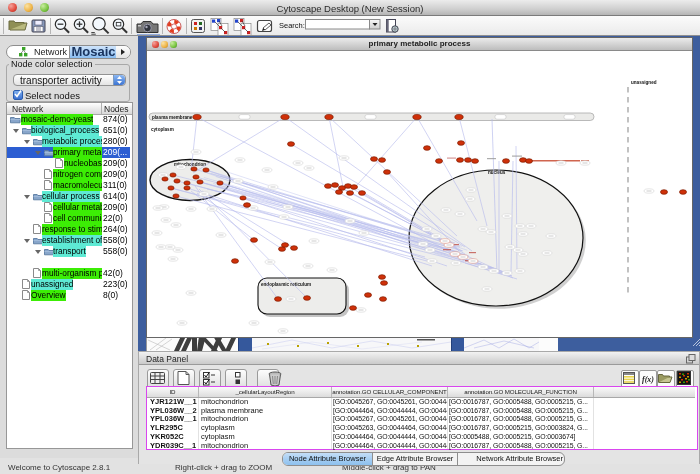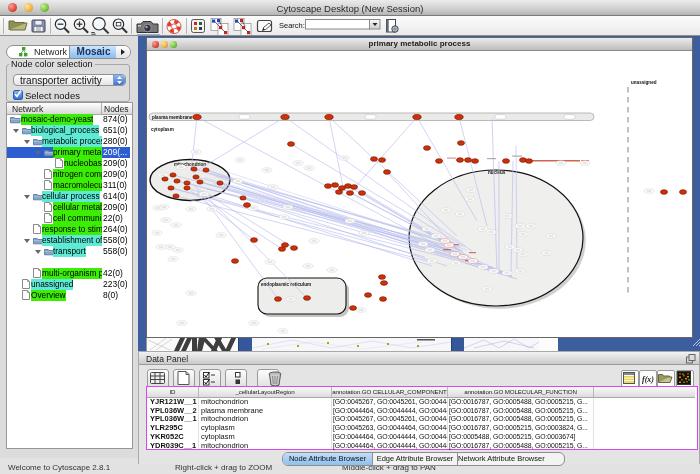--- a/index.html
+++ b/index.html
@@ -5,21 +5,21 @@
 .abs{position:absolute}
 .tl{border-radius:50%;width:9px;height:9px;position:absolute;top:3px}
 #titlebar{position:absolute;left:0;top:0;width:700px;height:15px;background:linear-gradient(#ececec,#cfcfcf 60%,#b4b4b4);border-bottom:1px solid #7a7a7a}
 #ttext{position:absolute;left:0;top:2.5px;width:700px;text-align:center;font-size:9.5px;color:#2a2a2a}
 #toolbar{position:absolute;left:0;top:16px;width:700px;height:36px;background:linear-gradient(#fbfbfb,#dcdcdc)}
 #statusbar{position:absolute;left:0;top:458px;width:700px;height:16px;background:#e2e2e2;font-size:8px;color:#333;z-index:1}
 #statusbar span{position:absolute;top:5px}
 #cp{position:absolute;left:0;top:36px;width:138px;height:422px;background:#dcdcdc}
 #cptitle{position:absolute;left:0;top:0;width:138px;height:12px;background:linear-gradient(#f2f2f2,#c9c9c9);border-bottom:1px solid #9a9a9a;font-size:9px;color:#222}
 #tabs{position:absolute;left:6px;top:9px;width:123px;height:12px;background:#fff;border:1px solid #8e8e8e;border-radius:8px;overflow:hidden}
-#mosaictab{position:absolute;left:62px;top:0;width:47px;height:12px;background:linear-gradient(#cfe4fb,#8abdf1);border-left:1px solid #8e8e8e;border-right:1px solid #8e8e8e;text-align:center;font-size:10px;font-weight:bold;color:#1a3560;line-height:12px}
+#mosaictab{position:absolute;left:62px;top:0;width:47px;height:12px;background:linear-gradient(#cfe4fb,#8abdf1);border-left:1px solid #8e8e8e;border-right:1px solid #8e8e8e;text-align:center;font-size:13px;font-weight:bold;color:#1a3560;line-height:12px}
 #networktab{position:absolute;left:0;top:0;width:62px;height:12px;font-size:9px;color:#222;line-height:12px}
 #groupbox{position:absolute;left:6px;top:28px;width:122px;height:36px;border:1px solid #a8a8a8;border-radius:3px}
 #grouplabel{position:absolute;left:9px;top:22.5px;background:#dcdcdc;padding:0 2px;font-size:9px;color:#111}
 #combo{position:absolute;left:13px;top:37.5px;width:111px;height:10px;background:linear-gradient(#ffffff,#e4e4e4);border:1px solid #929292;border-radius:4px;font-size:10px;color:#111}
 #stepper{position:absolute;right:0px;top:0px;width:11px;height:10px;border-radius:0 4px 4px 0;background:linear-gradient(#8cb8f3,#3c74d2);border-left:1px solid #7a9ac2}
 #checkbox{position:absolute;left:13px;top:53.5px;width:8px;height:8px;border-radius:2px;background:linear-gradient(#7fb0ef,#3a6fd0);border:1px solid #2a5cad}
 #cbl{position:absolute;left:25px;top:53.5px;font-size:9.5px;color:#111}
 #tree{position:absolute;left:6px;top:66px;width:125px;height:345px;background:#fff;border:1px solid #979797}
 #treehead{position:absolute;left:0;top:0;width:125px;height:11px;background:linear-gradient(#ffffff,#d8d8d8);border-bottom:1px solid #a8a8a8;font-size:8.5px;color:#222}
 .trow{position:absolute;left:0;width:125px;height:11px;font-size:8.3px;line-height:11px;white-space:nowrap}
@@ -791,20 +791,20 @@
         <div class="go" style="left:302px;width:144px">[GO:0016787, GO:0005488, GO:0005215, G...</div>
       </div>
 <div style="position:absolute;left:51px;top:11px;width:1px;height:51px;background:#e2e2e2"></div>
 <div style="position:absolute;left:184px;top:11px;width:1px;height:51px;background:#e2e2e2"></div>
 <div style="position:absolute;left:300px;top:11px;width:1px;height:51px;background:#e2e2e2"></div>
 <div style="position:absolute;left:446px;top:11px;width:1px;height:51px;background:#e2e2e2"></div>
  </div>
  <div id="dtabs">
   <div style="position:absolute;left:0;top:0;width:89px;height:12px;background:linear-gradient(#c3ddf7,#8cc0ee);border-right:1px solid #8e8e8e;text-align:center;line-height:12px">Node Attribute Browser</div>
   <div style="position:absolute;left:90px;top:0;width:84px;height:12px;border-right:1px solid #8e8e8e;text-align:center;line-height:12px">Edge Attribute Browser</div>
-  <div style="position:absolute;left:175px;top:0;width:105px;height:12px;text-align:left;line-height:12px">Network Attribute Browser</div>
+  <div style="position:absolute;left:175px;top:0;width:105px;height:12px;text-align:right;line-height:12px">Network Attribute Browser</div>
  </div>
 </div>
 <div id="statusbar">
  <span style="left:8px">Welcome to Cytoscape 2.8.1</span>
  <span style="left:175px">Right-click + drag to ZOOM</span>
  <span style="left:342px">Middle-click + drag to PAN</span>
 </div>
 
 </body></html>

